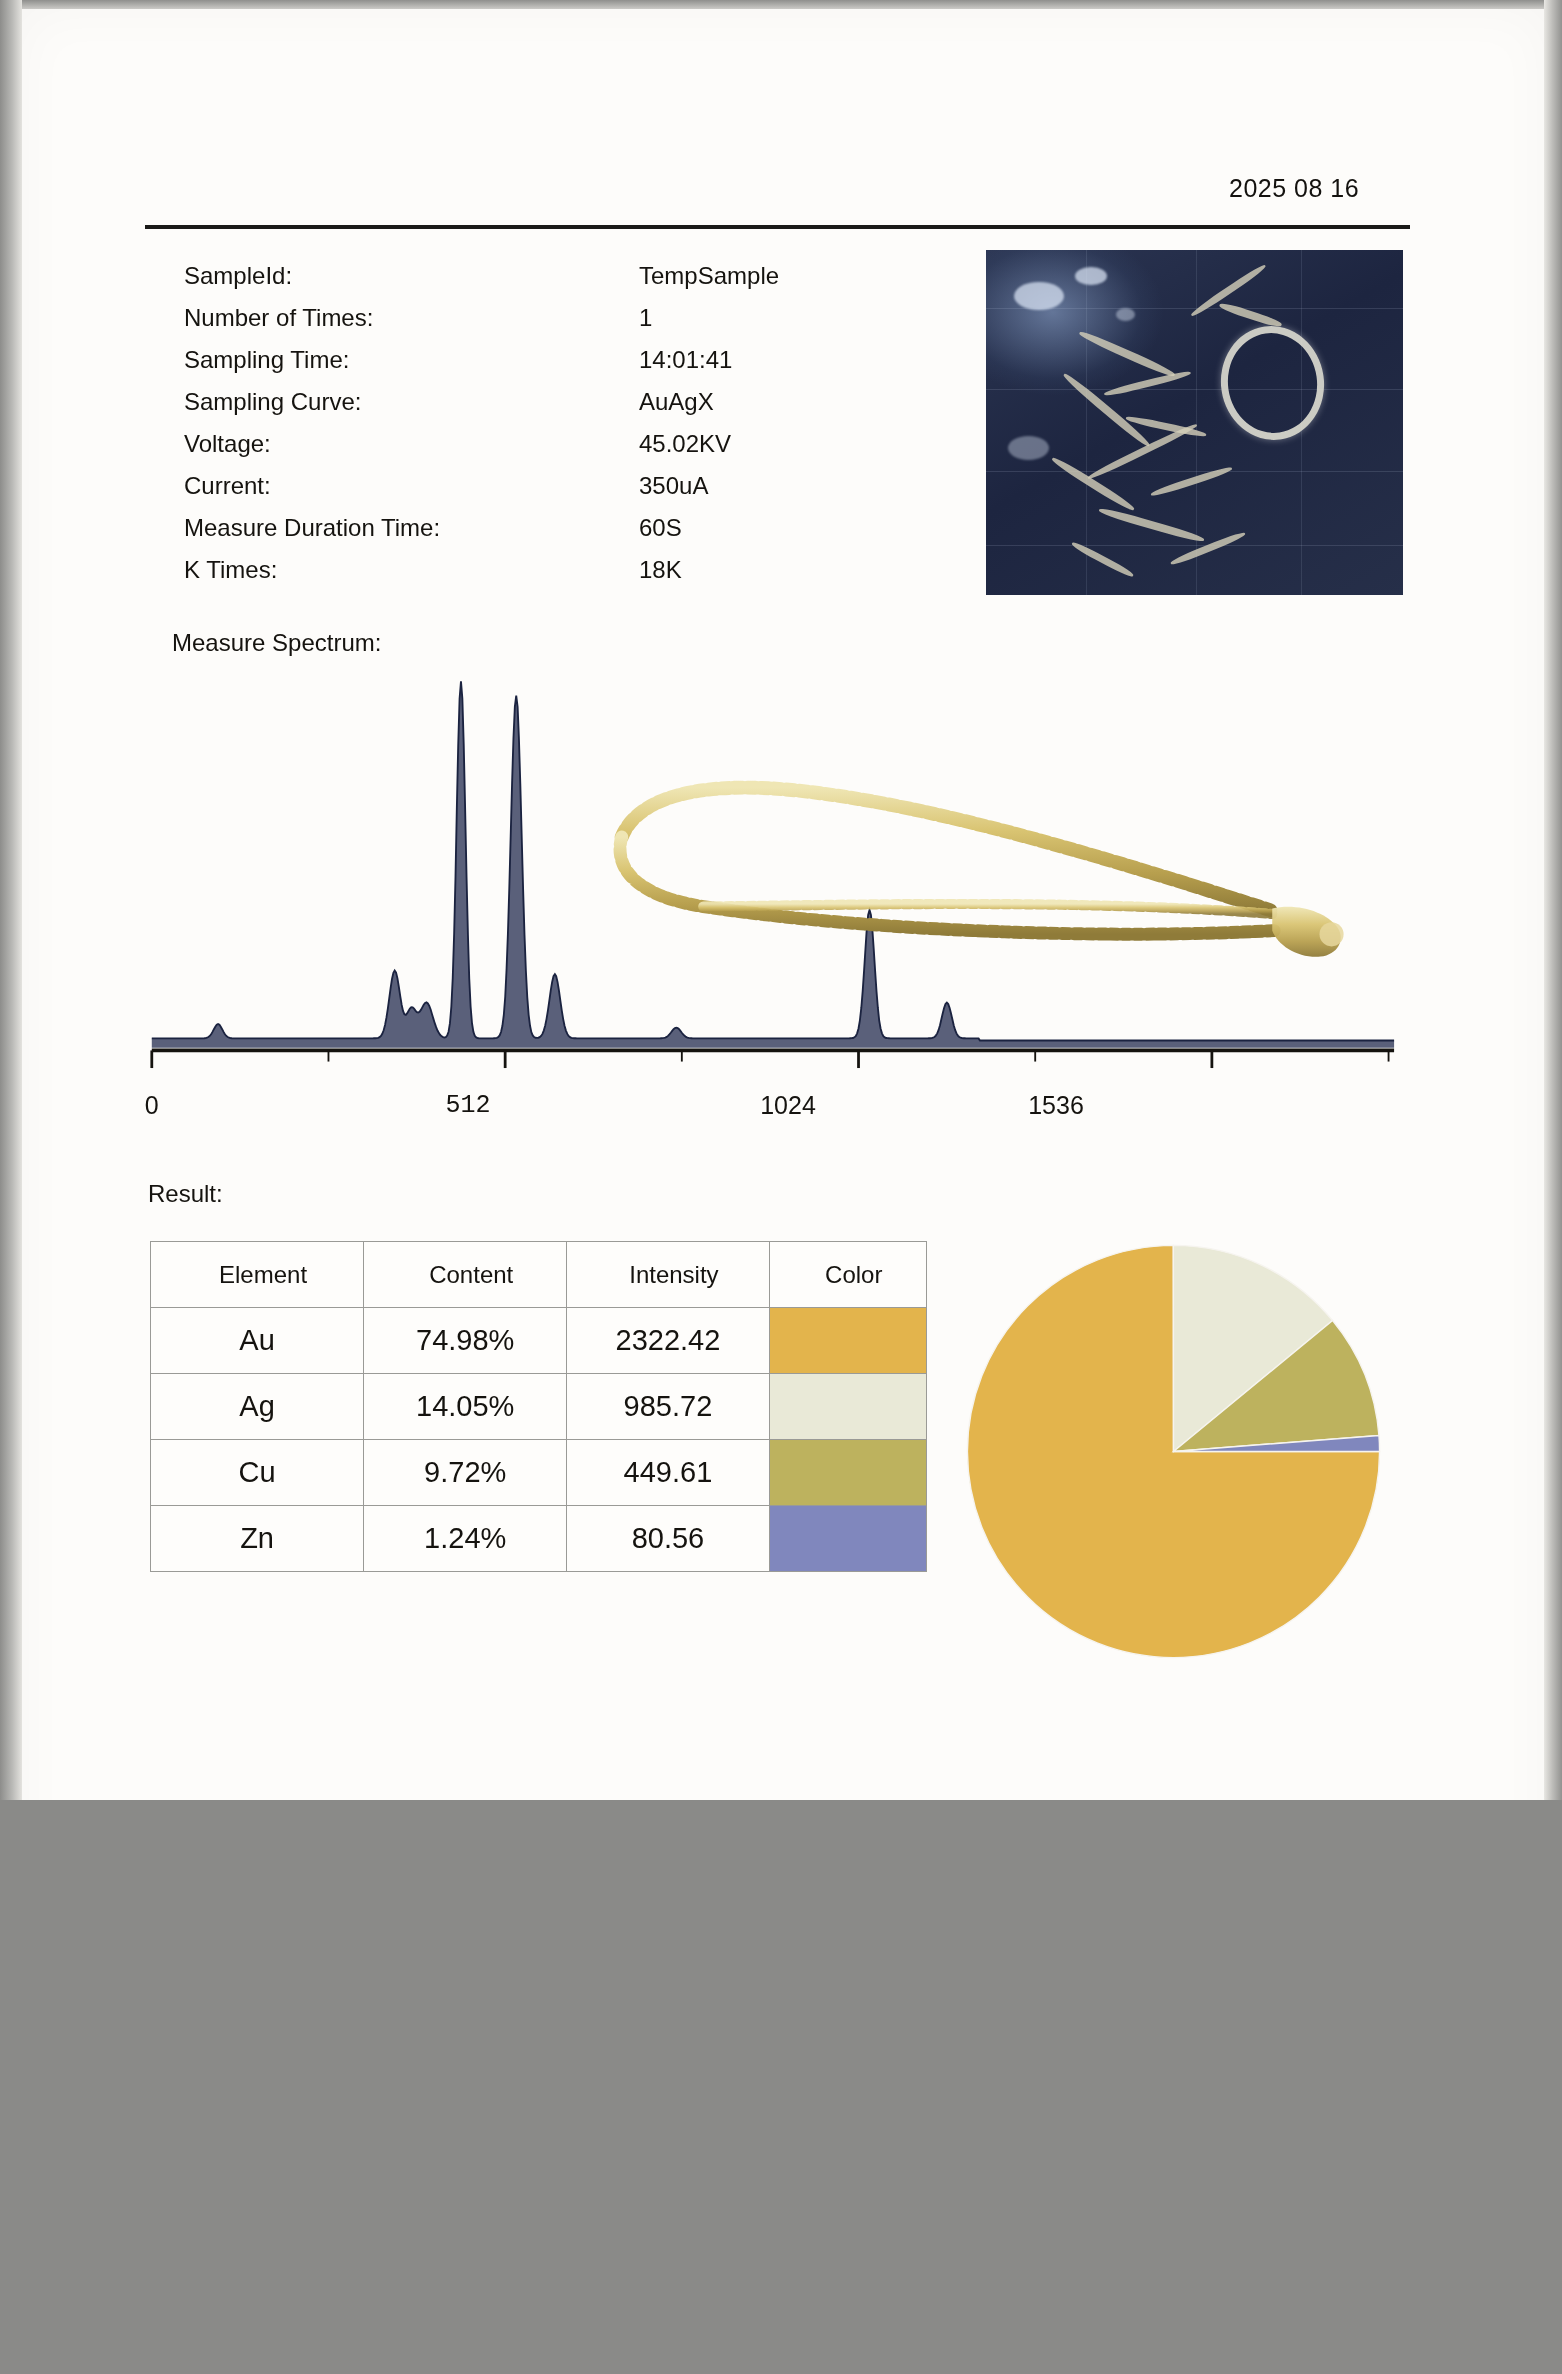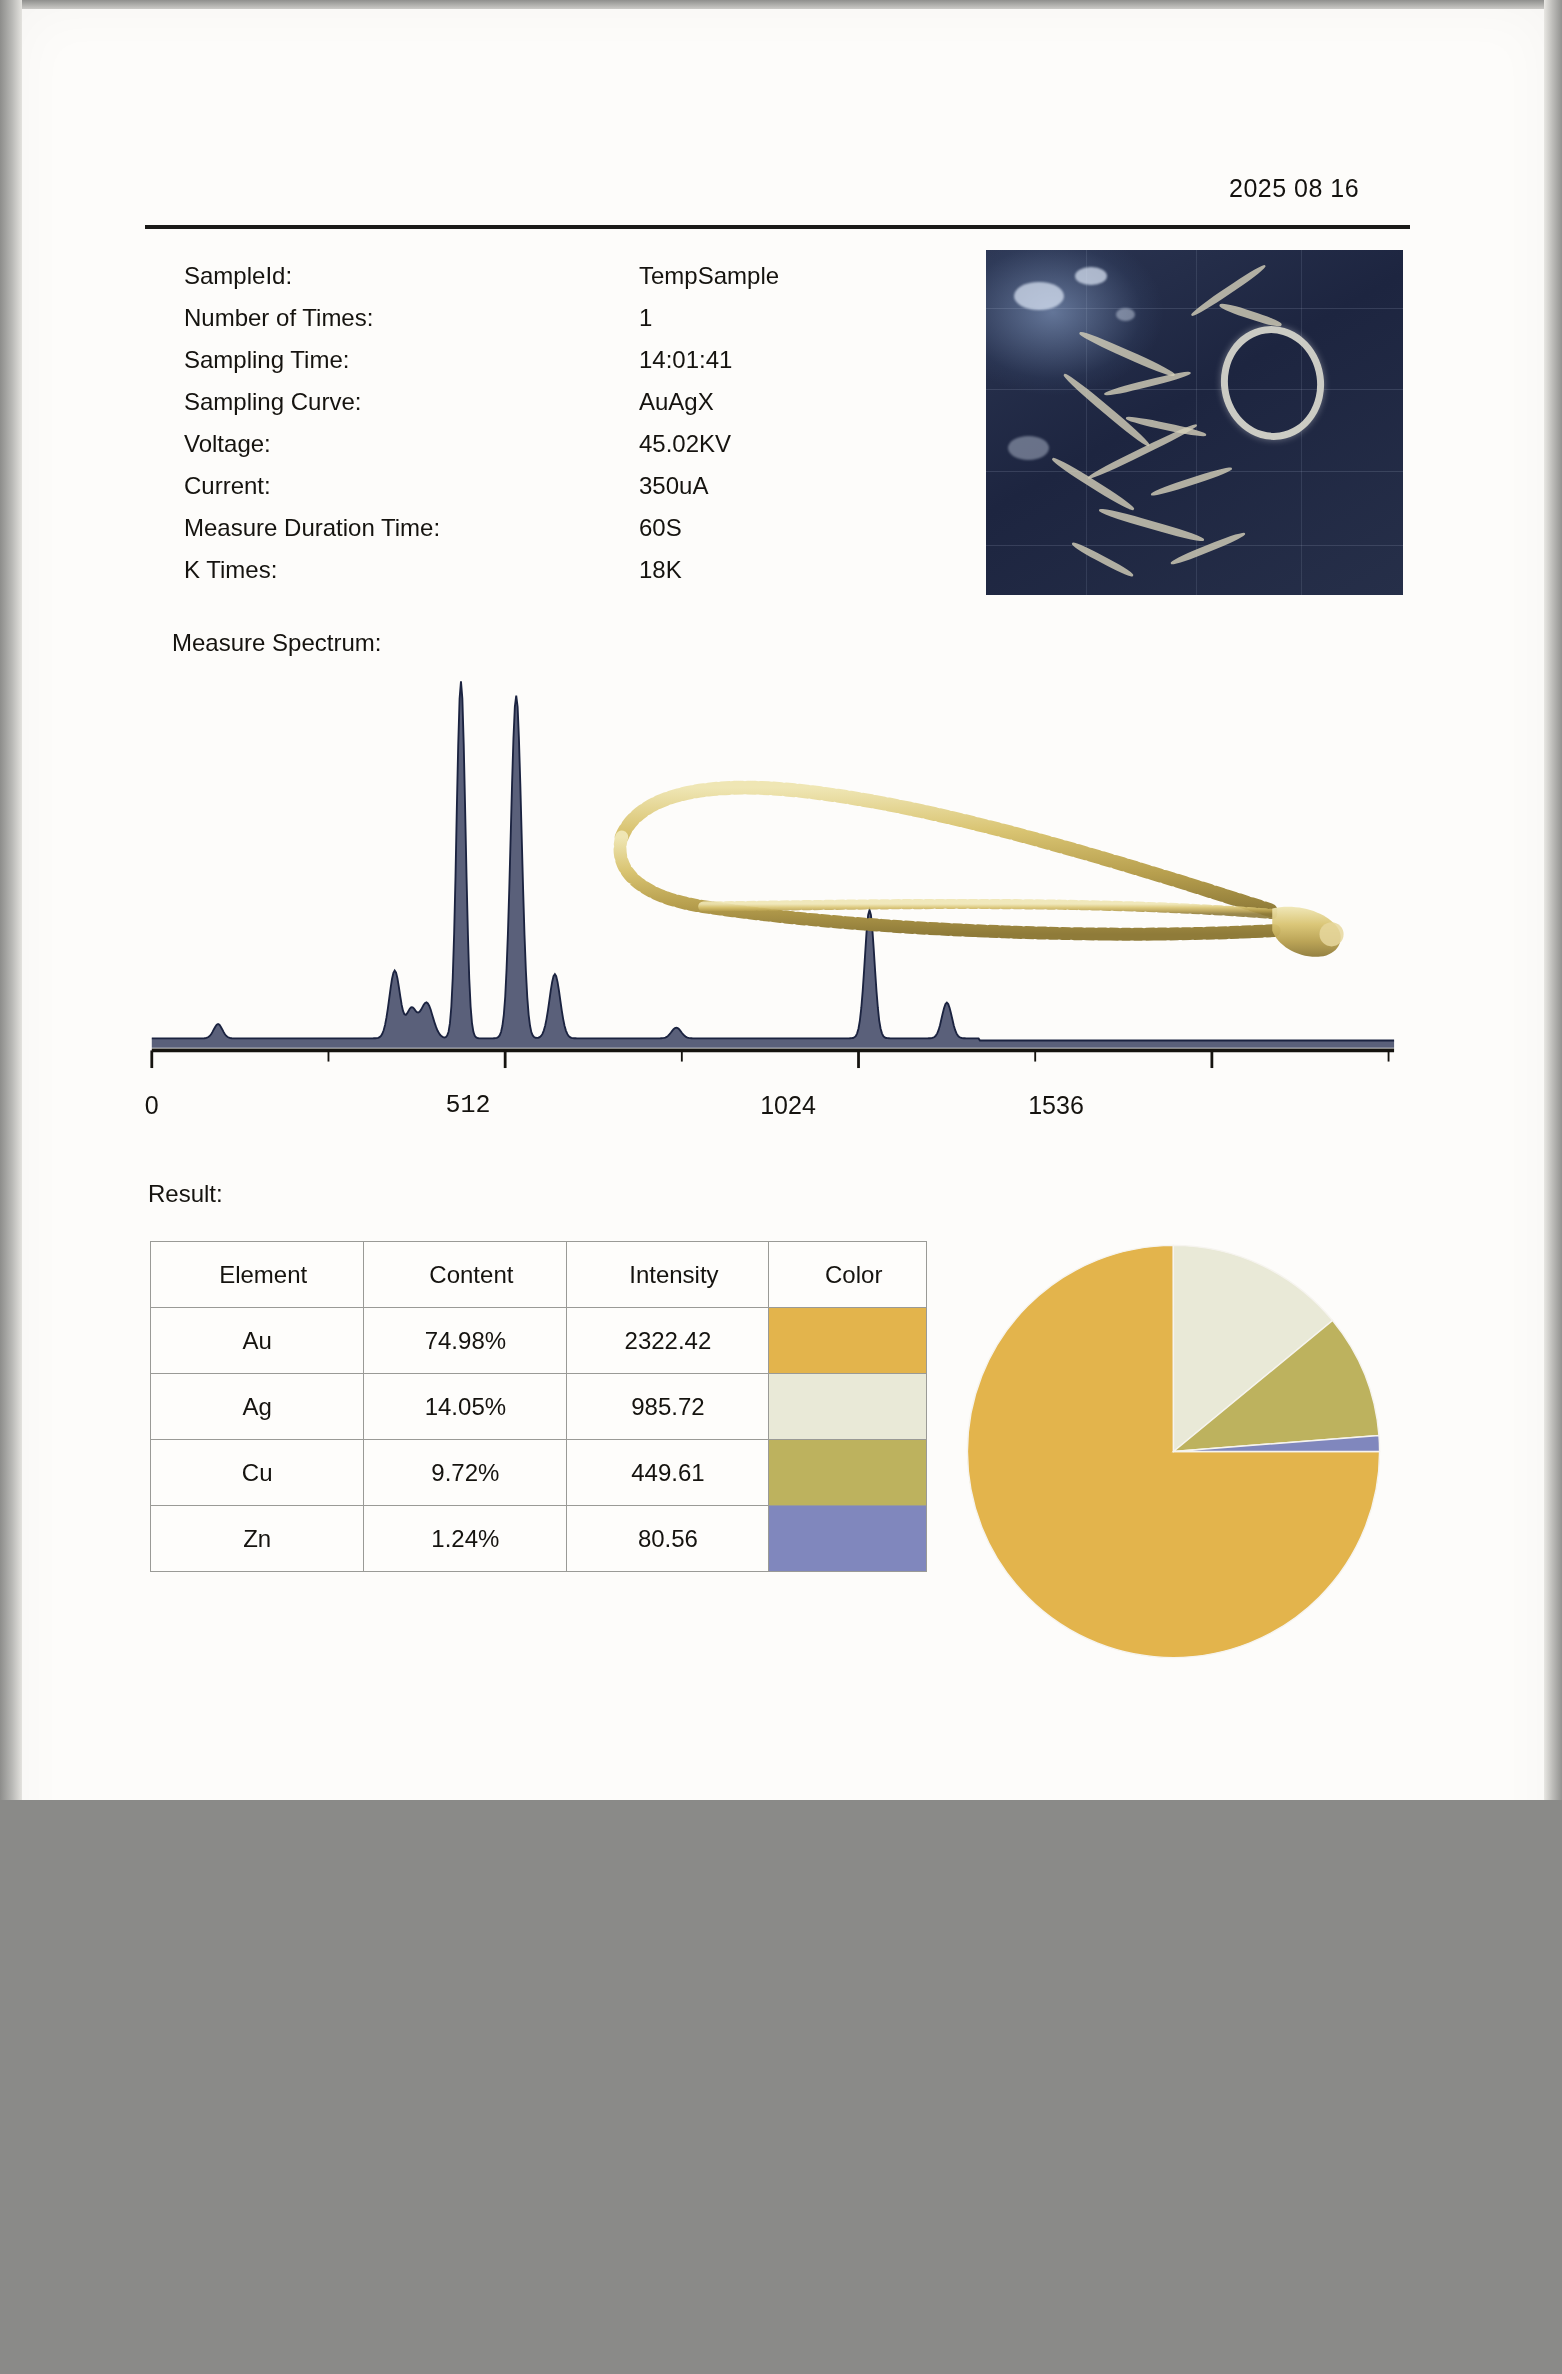--- a/index.html
+++ b/index.html
@@ -194,21 +194,21 @@
     position: absolute;
     left: 150px;
     top: 1241px;
     width: 777px;
     border-collapse: collapse;
     background: #fefdfb;
   }
   .result-table td, .result-table th {
     border: 1.9px solid #9a9a96;
     height: 65px;
-    font-size: 24px;
+    font-size: 29px;
     font-weight: normal;
     color: #15130f;
     text-align: center;
     padding: 0;
   }
   .result-table th { font-size: 24px; padding-left: 12px; }
   .col-element { width: 215px; }
   .col-content { width: 204px; }
   .col-intensity { width: 202px; }
   .col-color { width: 156px; }

